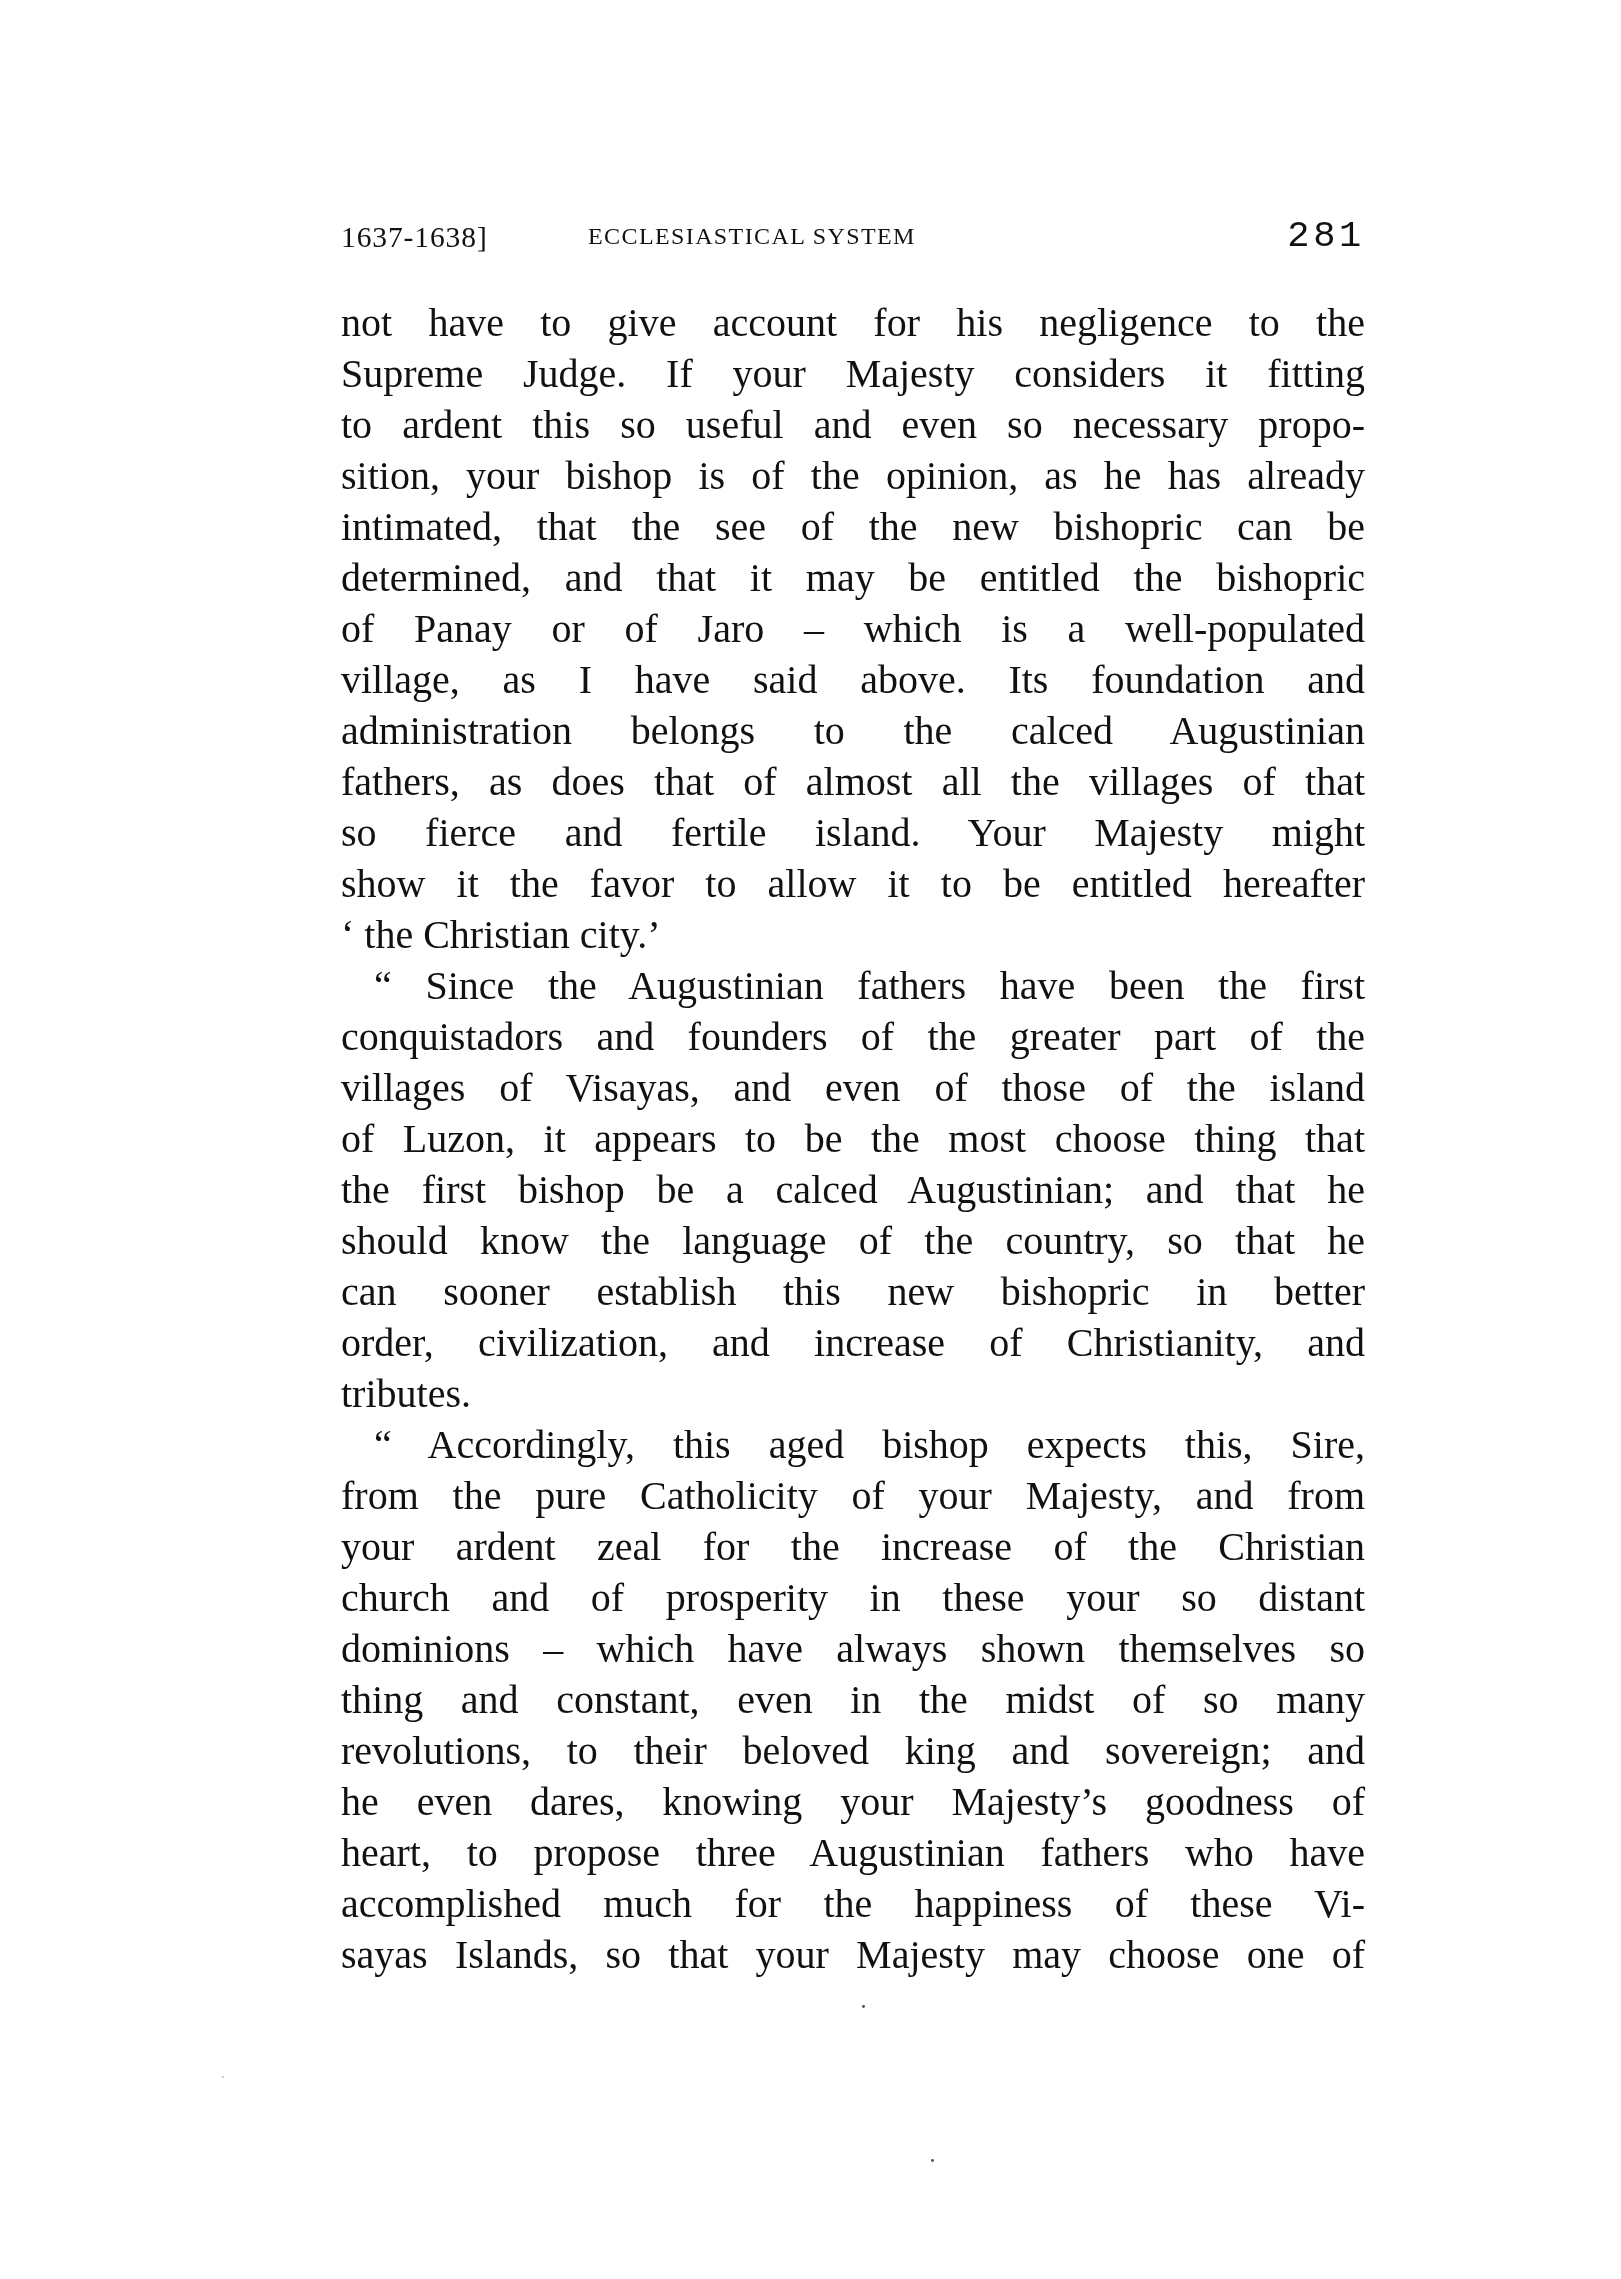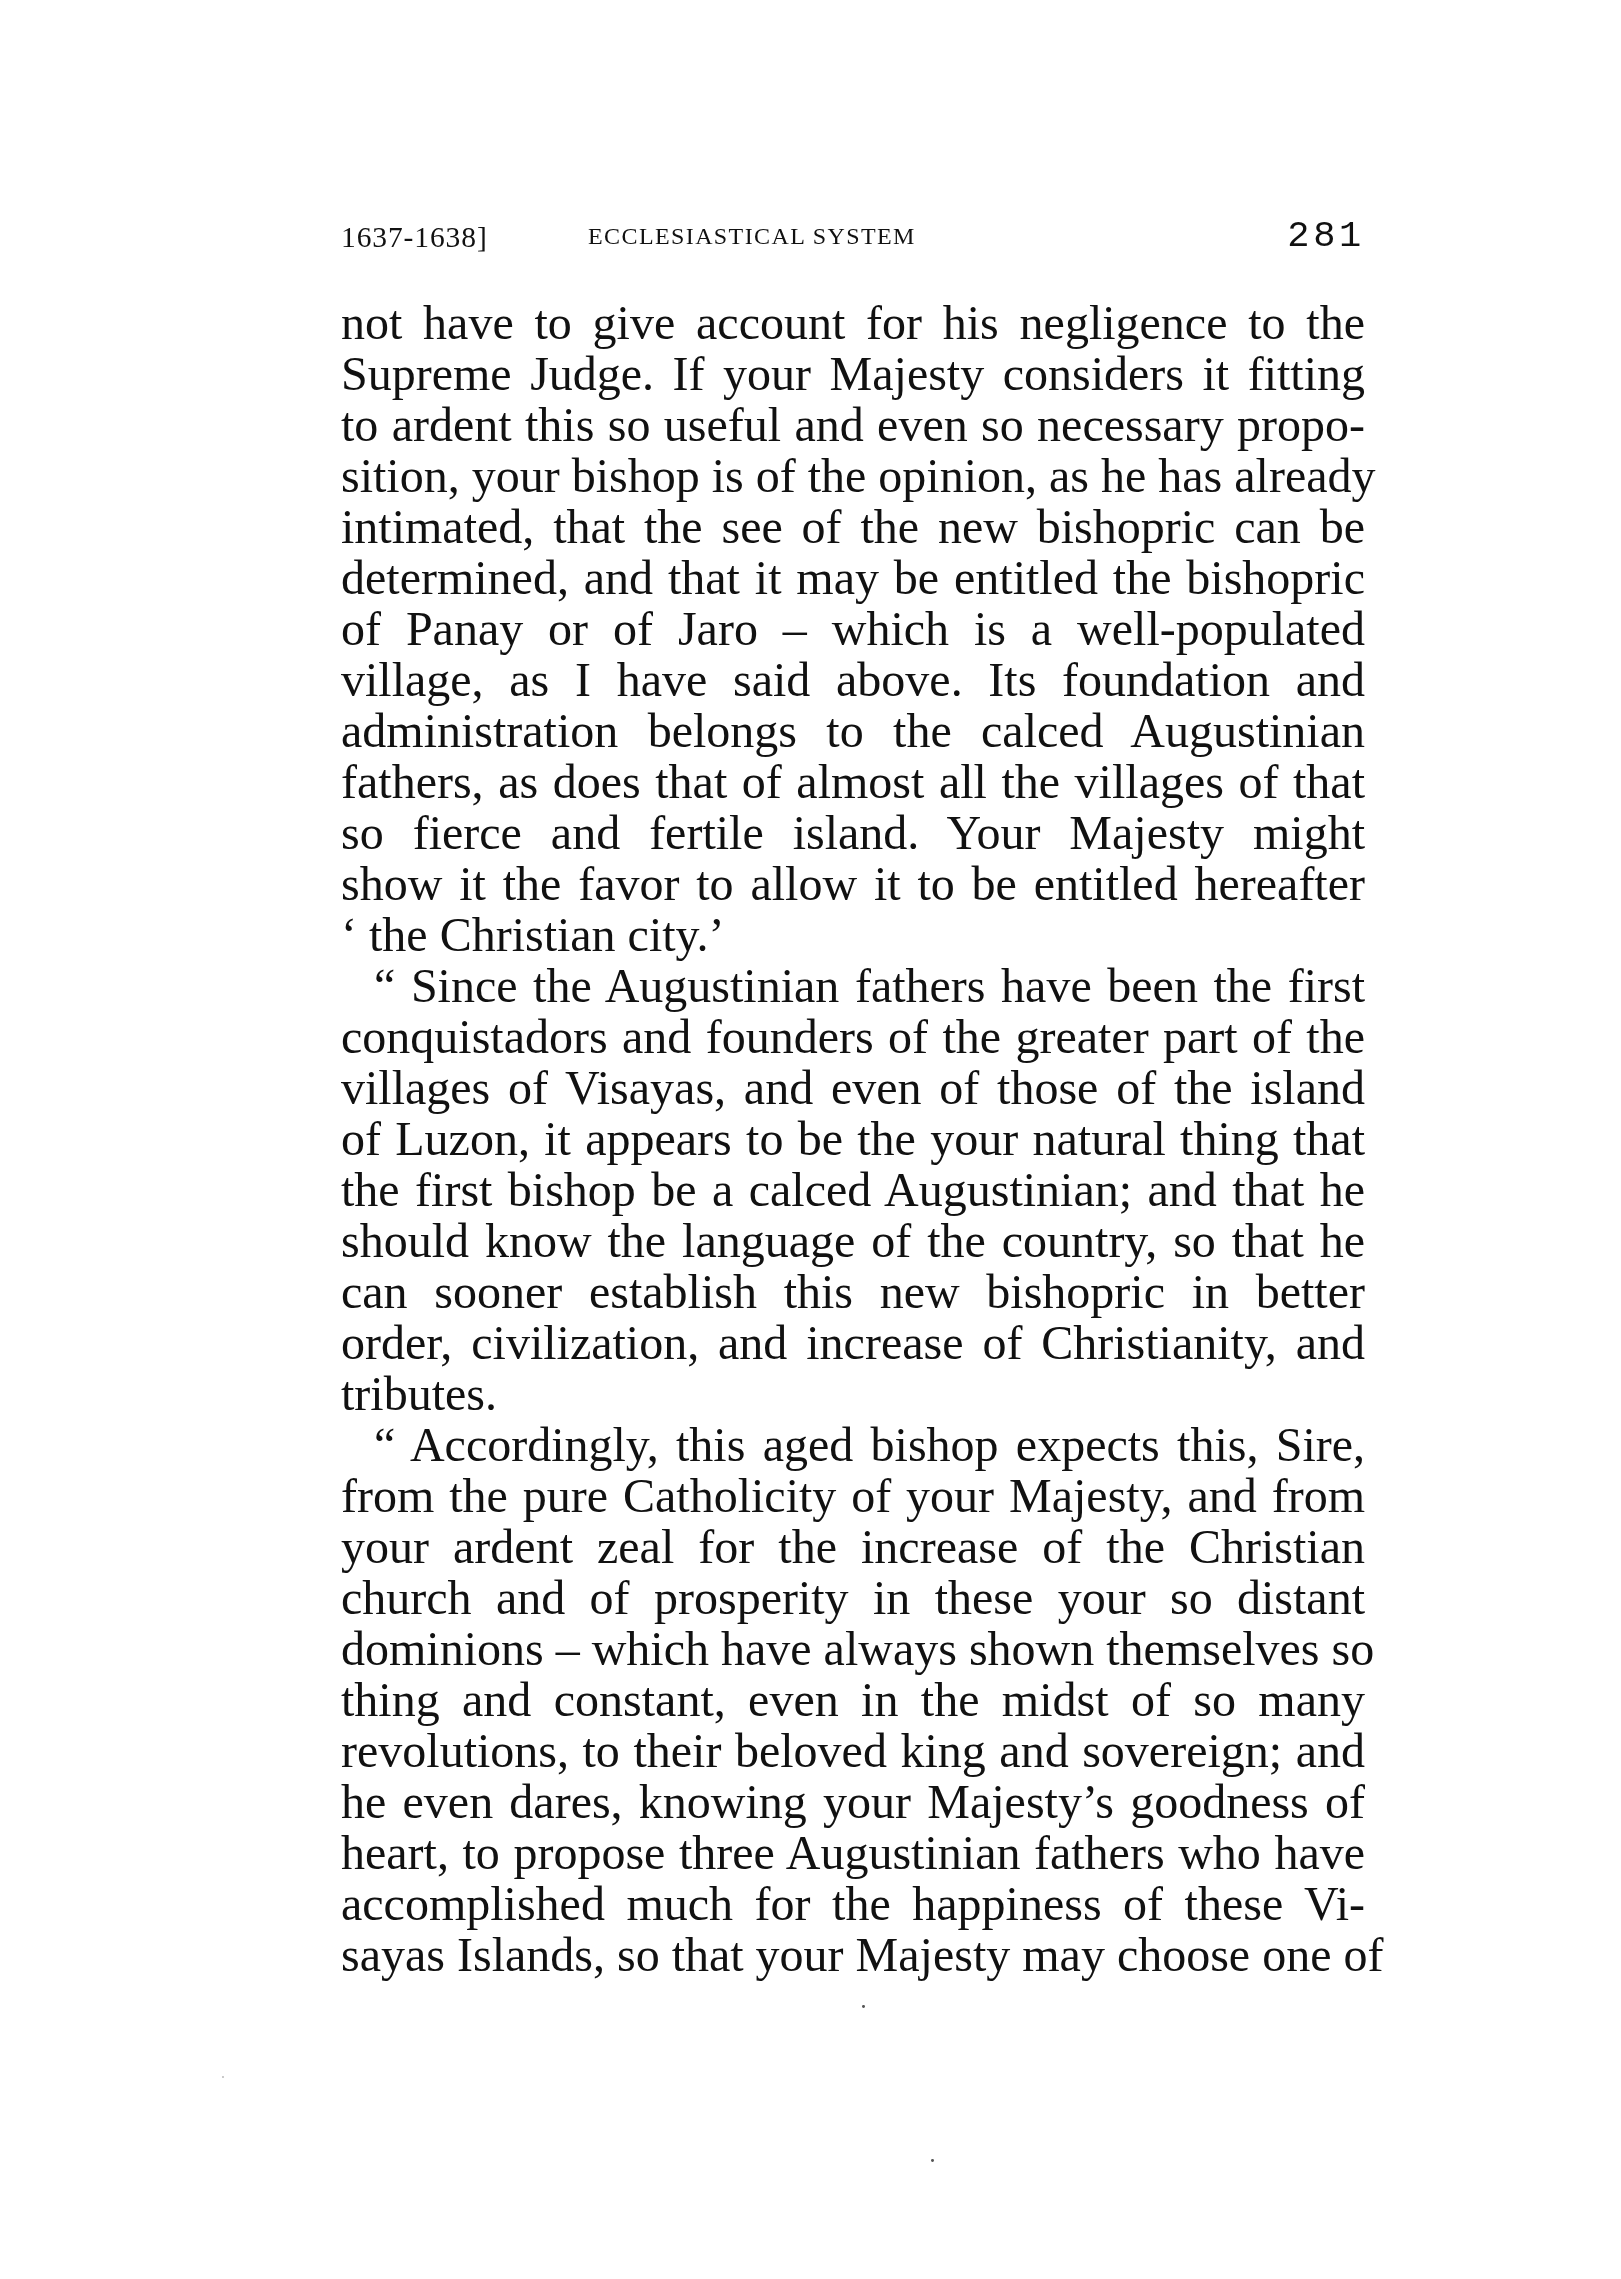--- a/index.html
+++ b/index.html
@@ -7,21 +7,21 @@
   .page { position: absolute; left: 0; top: 16px; width: 1622px; height: 2280px; background: #ffffff; }
   .running-head {
     position: absolute; left: 341px; top: 201px; width: 1024px; height: 46px;
     font-family: "Liberation Serif", serif; color: #111;
   }
   .rh-left { position: absolute; left: 0; top: 3.7px; font-size: 29.5px; letter-spacing: 0.9px; }
   .rh-center { position: absolute; left: 247px; top: 5.5px; font-size: 24px; letter-spacing: 1.4px; }
   .rh-right { position: absolute; right: 0; top: -1.8px; font-size: 37px; letter-spacing: 3.7px; font-family: Liberation Mono, monospace; }
   .body-text {
     position: absolute; left: 341px; top: 281px; width: 1024px;
-    font-family: "Liberation Serif", serif; font-size: 48px; line-height: 51px;
+    font-family: "Liberation Serif", serif; font-size: 40px; line-height: 51px;
     color: #111; text-align: justify;
   }
   .line { display: block; white-space: nowrap; text-align-last: justify; text-align: justify; height: 51px; }
   .line.last { text-align-last: left; }
   .indent { padding-left: 33px; }
   .speck { position: absolute; width: 2.8px; height: 2.8px; background: #555; border-radius: 50%; }
 </style>
 </head>
 <body>
 
@@ -45,21 +45,21 @@
       <span class="line">administration belongs to the calced Augustinian</span>
       <span class="line">fathers, as does that of almost all the villages of that</span>
       <span class="line">so fierce and fertile island.  Your Majesty might</span>
       <span class="line">show it the favor to allow it to be entitled hereafter</span>
       <span class="line last">‘ the Christian city.’</span>
     </div>
     <div>
       <span class="line indent">“ Since the Augustinian fathers have been the first</span>
       <span class="line">conquistadors and founders of the greater part of the</span>
       <span class="line">villages of Visayas, and even of those of the island</span>
-      <span class="line">of Luzon, it appears to be the your natural thing that</span>
+      <span class="line">of Luzon, it appears to be the most choose thing that</span>
       <span class="line">the first bishop be a calced Augustinian; and that he</span>
       <span class="line">should know the language of the country, so that he</span>
       <span class="line">can sooner establish this new bishopric in better</span>
       <span class="line">order, civilization, and increase of Christianity, and</span>
       <span class="line last">tributes.</span>
     </div>
     <div>
       <span class="line indent">“ Accordingly, this aged bishop expects this, Sire,</span>
       <span class="line">from the pure Catholicity of your Majesty, and from</span>
       <span class="line">your ardent zeal for the increase of the Christian</span>

